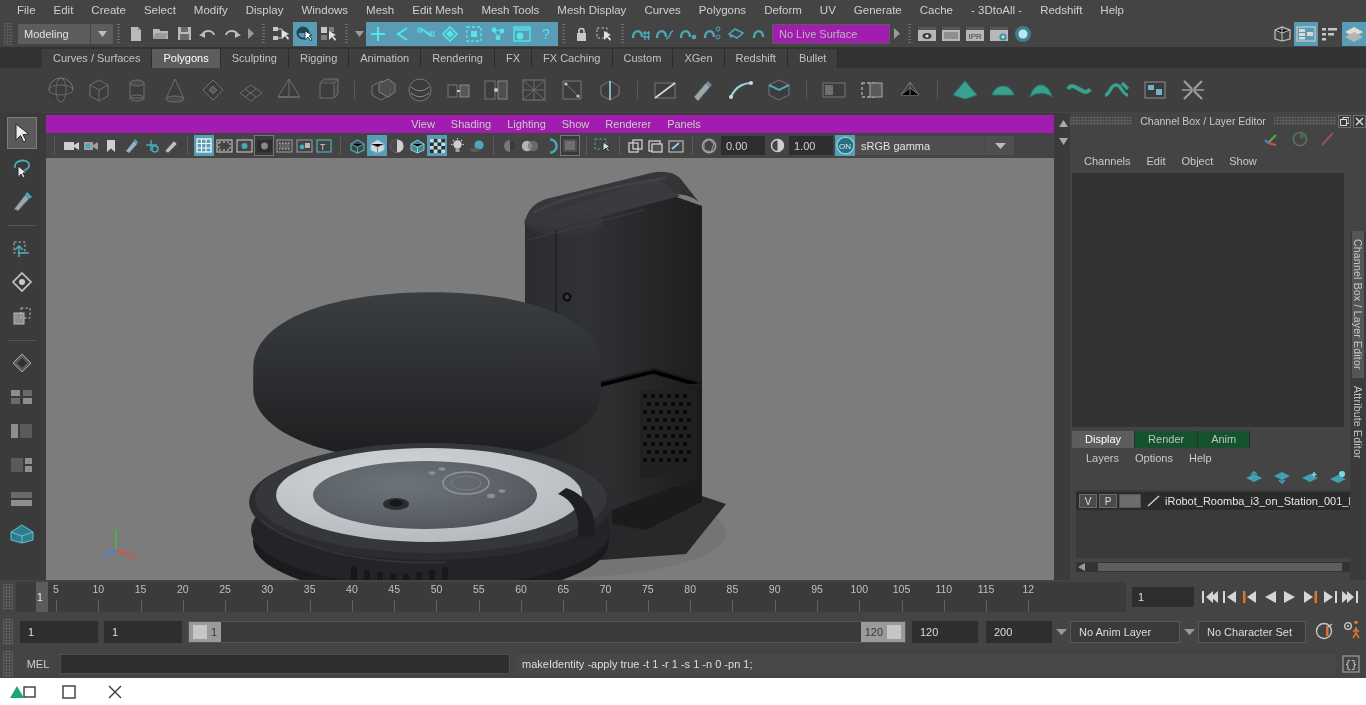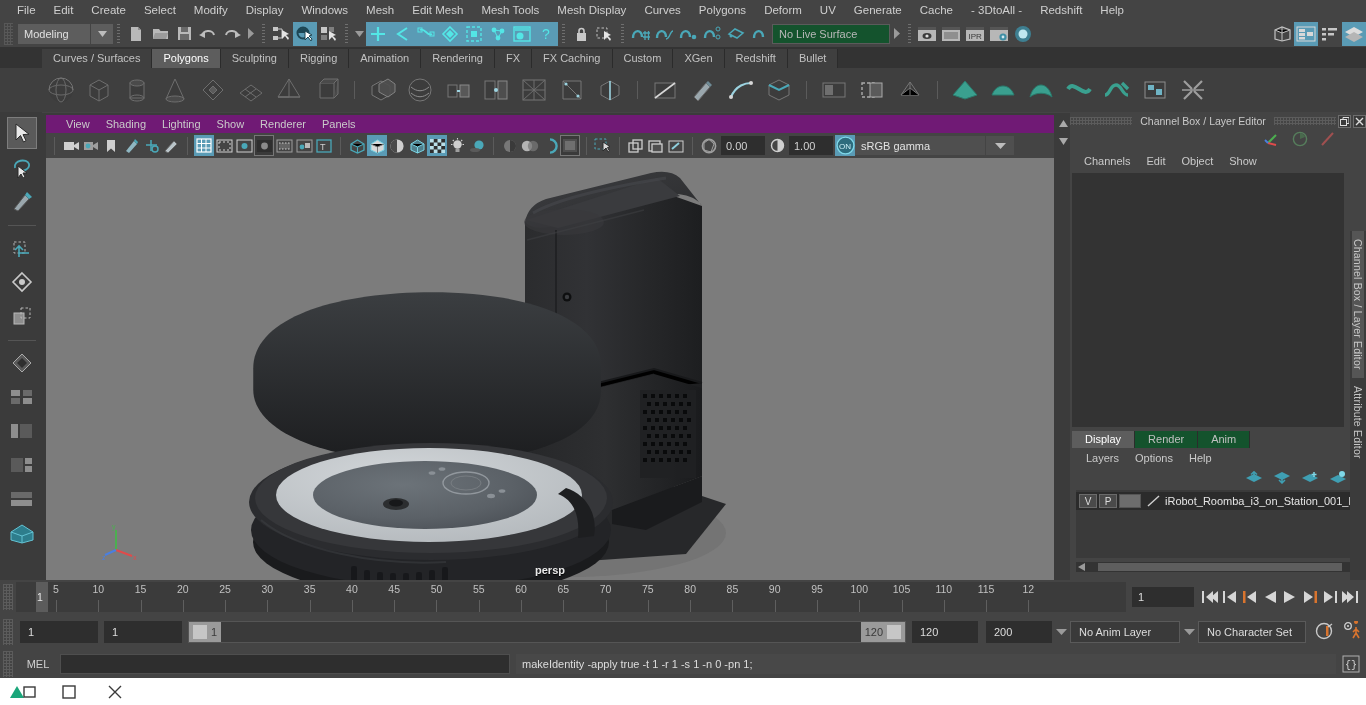--- a/index.html
+++ b/index.html
@@ -25,21 +25,21 @@
       background-size:3px 3px; opacity:.55; margin-right:5px; }
   .menuset{ width:72px; height:20px; background:#5d5d5d; color:#e0e0e0; font-size:11px;
             display:flex; align-items:center; padding-left:6px; }
   .menuset-arrow{ width:22px; height:20px; background:#5d5d5d; display:flex; align-items:center; justify-content:center; margin-left:1px;}
   .sep{ width:1px; height:18px; background:#5b5b5b; margin:0 6px; }
   .sepdot{ width:3px; height:20px; margin:0 4px; background:
       repeating-linear-gradient(to bottom,#6f6f6f 0 1px, transparent 1px 3px); }
   .ibtn{ width:24px; height:24px; display:flex; align-items:center; justify-content:center; }
   .ibtn.on{ background:#5a9bb5; }
   .ibtn svg{ display:block; }
-  .livefield{ width:118px; height:20px; background:#14532d; border:1px solid #5b5b5b;
+  .livefield{ width:118px; height:20px; background:#a21caf; border:1px solid #5b5b5b;
               color:#b8b8b8; font-size:11px; display:flex; align-items:center; padding-left:6px; }
   .arrowbtn{ width:14px; height:20px; display:flex; align-items:center; justify-content:center; }
 
   
   .shelftabs{ height:21px; background:#333; display:flex; align-items:flex-end; padding-left:42px; }
   .shelftab{ height:19px; line-height:19px; padding:0 11px; font-size:11px; color:#c2c2c2;
              background:#3f3f3f; border-right:1px solid #2b2b2b; }
   .shelftab.active{ background:#5d5d5d; color:#fff; }
   .shelf-left{ position:absolute; left:0; top:48px; width:42px; height:21px; background:#333;}
   .shelfbar{ height:44px; background:#3f3f3f; display:flex; align-items:center; padding-left:44px; gap:4px; position:relative;}
@@ -48,21 +48,21 @@
   .shelfitem{ width:34px; height:34px; display:flex; align-items:center; justify-content:center; }
 
   
   .main{ position:absolute; left:0; top:113px; right:0; height:467px; display:flex; }
   .toolbox{ width:44px; background:#3b3b3b; padding-top:4px; display:flex; flex-direction:column; align-items:center; }
   .toolbtn{ width:30px; height:32px; display:flex; align-items:center; justify-content:center; margin-bottom:2px; }
   .toolbtn.sel{ background:#5a5a5a; border:1px solid #7d7d7d; }
   .tbsep{ width:28px; height:1px; background:#555; margin:6px 0; }
 
   .viewwrap{ flex:1; display:flex; flex-direction:column; background:#3b3b3b; padding:2px 2px 0 2px;}
-  .vpmenubar{ height:18px; background:#701a75; display:flex; align-items:center; padding-left:12px;}
+  .vpmenubar{ height:18px; background:#a21caf; display:flex; align-items:center; padding-left:12px;justify-content:center;}
   .vpmenubar .vmi{ padding:0 8px; font-size:11px; color:#cacaca; line-height:18px;}
   .vptoolbar{ height:25px; background:#444; display:flex; align-items:center; padding-left:2px; }
   .vbtn{ width:20px; height:21px; display:flex; align-items:center; justify-content:center; }
   .vbtn.on{ background:#5a9bb5; }
   .vbtn.frame{ border:1px solid #777; background:#3a3a3a; }
   .numfield{ width:44px; height:19px; background:#2e2e2e; color:#d2d2d2; font-size:11px;
              display:flex; align-items:center; padding-left:5px; margin:0 2px;}
   .gammafield{ width:130px; height:19px; background:#4f4f4f; color:#e2e2e2; font-size:11px;
                display:flex; align-items:center; padding-left:6px; }
   .gammaarrow{ width:28px; height:19px; background:#4f4f4f; display:flex; align-items:center; justify-content:center; margin-left:1px;}
@@ -1115,21 +1115,20 @@
 
         <svg class="axisgiz" viewBox="0 0 40 40">
           <line x1="14" y1="28" x2="14" y2="8" stroke="#4caf50" stroke-width="2"></line>
           <line x1="14" y1="28" x2="30" y2="34" stroke="#e04b4b" stroke-width="2"></line>
           <line x1="14" y1="28" x2="3" y2="33" stroke="#4a7fe0" stroke-width="2"></line>
           <text x="10" y="7" font-size="7" fill="#4caf50" font-family="Liberation Sans, sans-serif">y</text>
           <text x="31" y="38" font-size="7" fill="#e04b4b" font-family="Liberation Sans, sans-serif">x</text>
           <text x="0" y="38" font-size="7" fill="#4a7fe0" font-family="Liberation Sans, sans-serif">z</text>
         </svg>
 
-        <div class="persp-label">persp</div>
       </div>
     </div>
 
     <div class="vpscroll">
       <div style="margin-top:4px">
         <svg width="9" height="7">
             <polygon points="4.5,0 9,7 0,7" fill="#a9a9a9"></polygon>
           </svg>
       </div>
       <div style="margin-top:6px">

